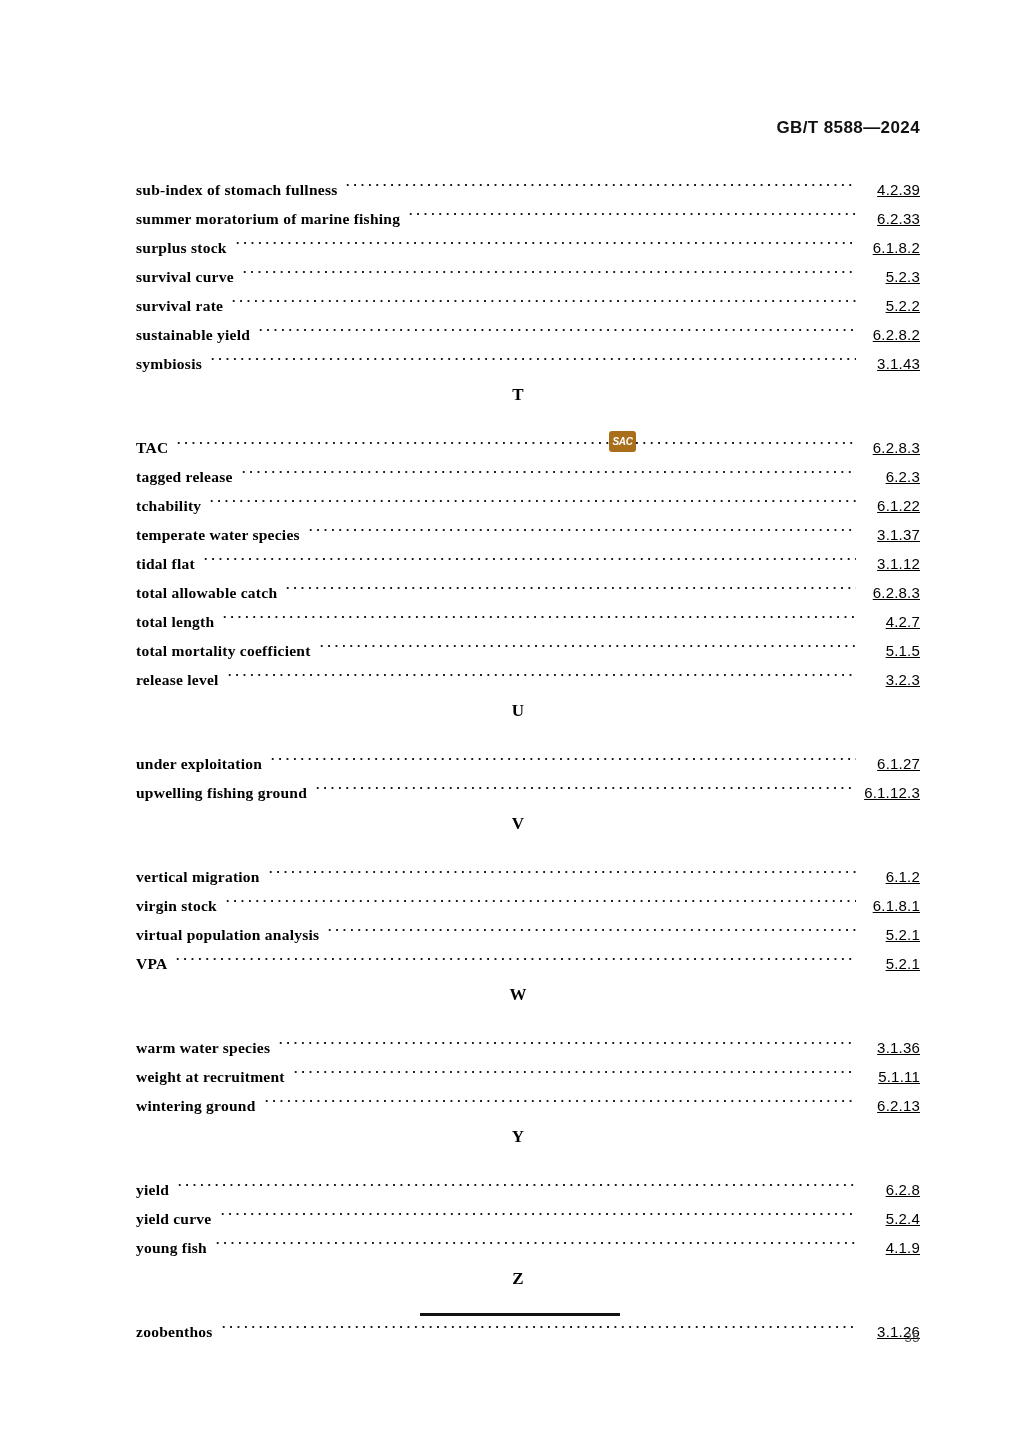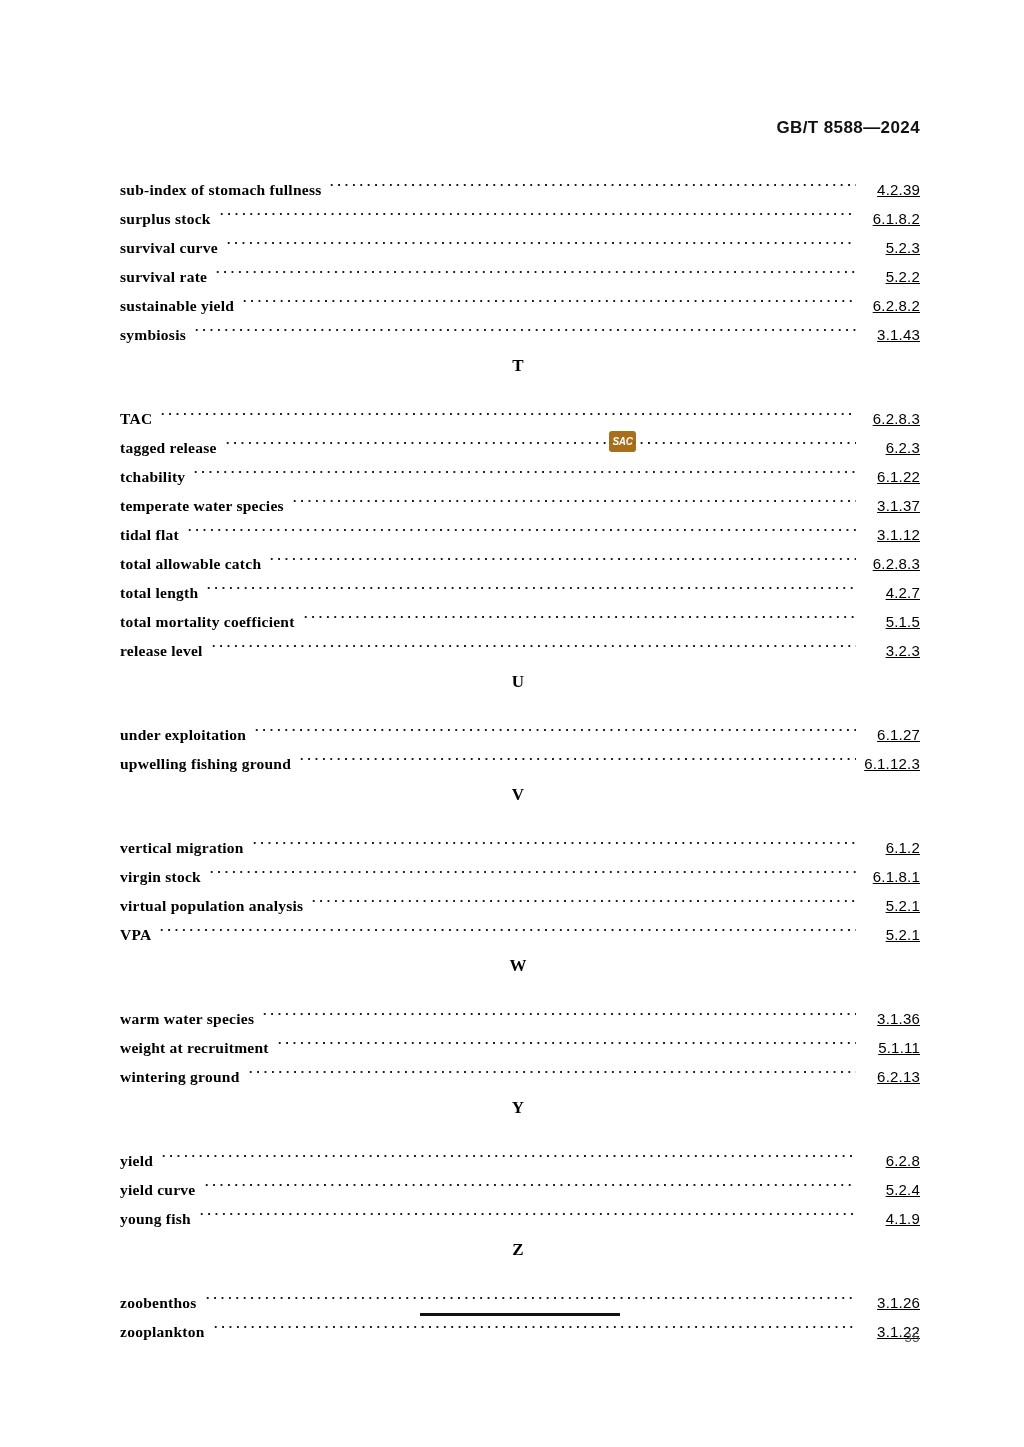--- a/index.html
+++ b/index.html
@@ -59,20 +59,21 @@
     padding-bottom: 21px;
     margin-left: -4px;
   }
 
   .entry {
     display: flex;
     align-items: baseline;
     height: 29px;
     line-height: 29px;
     white-space: nowrap;
+    margin-left: 16px;
   }
 
   .entry-term {
     font-family: "Liberation Serif", "DejaVu Serif", serif;
     font-weight: bold;
     font-size: 15.5px;
     letter-spacing: 0.25px;
     color: #000;
     flex: 0 0 auto;
     padding-right: 7px;
@@ -161,20 +162,25 @@
 
   <div class="running-header">GB/T 8588—2024</div>
 
   <div class="index-body" id="index-body">
       <div class="entry">
         <span class="entry-term">sub-index of stomach fullness</span>
         <span class="leader"></span>
         <span class="entry-ref">4.2.39</span>
       </div>
       <div class="entry">
+        <span class="entry-term">summer moratorium of marine fishing</span>
+        <span class="leader"></span>
+        <span class="entry-ref">6.2.33</span>
+      </div>
+      <div class="entry">
         <span class="entry-term">surplus stock</span>
         <span class="leader"></span>
         <span class="entry-ref">6.1.8.2</span>
       </div>
       <div class="entry">
         <span class="entry-term">survival curve</span>
         <span class="leader"></span>
         <span class="entry-ref">5.2.3</span>
       </div>
       <div class="entry">
@@ -313,25 +319,20 @@
         <span class="entry-ref">4.1.9</span>
       </div>
       <div class="letter-block">
         <div class="section-letter">Z</div>
       </div>
       <div class="entry">
         <span class="entry-term">zoobenthos</span>
         <span class="leader"></span>
         <span class="entry-ref">3.1.26</span>
       </div>
-      <div class="entry">
-        <span class="entry-term">zooplankton</span>
-        <span class="leader"></span>
-        <span class="entry-ref">3.1.22</span>
-      </div>
     </div>
 
   <div class="watermark">SAC</div>
 
   <div class="footer-rule"></div>
 
   <div class="page-number">35</div>
 
 </div>
 

